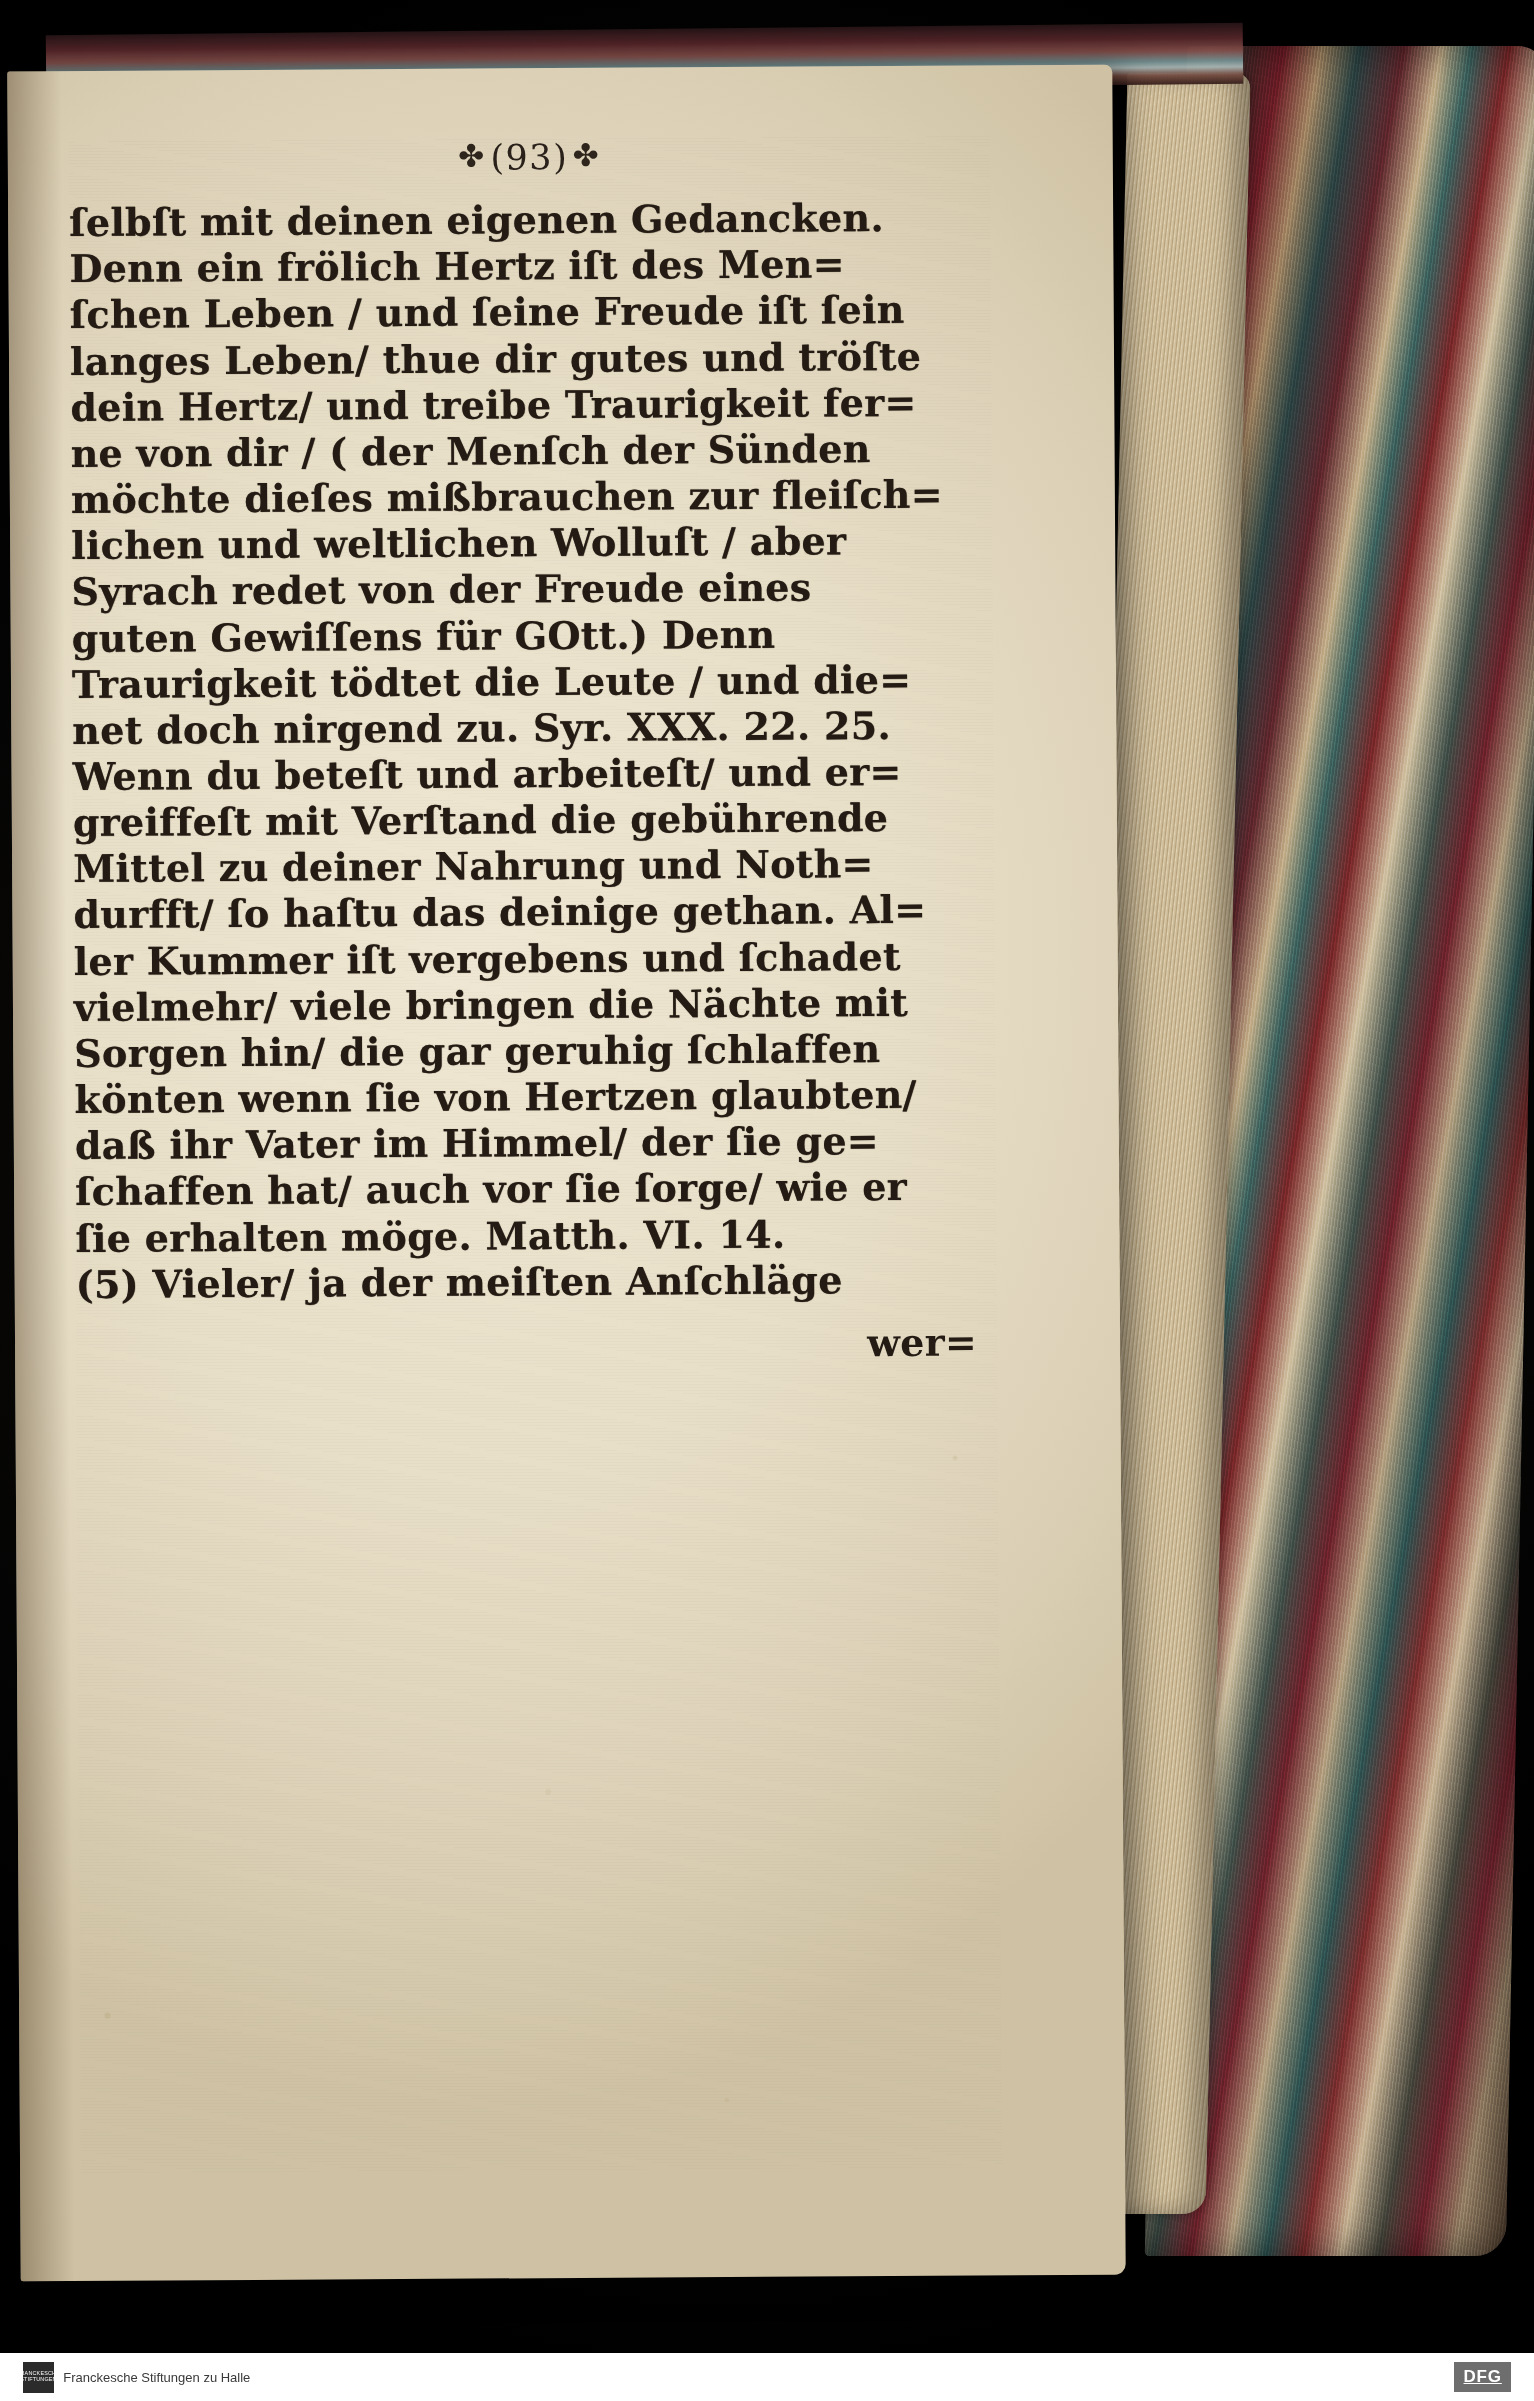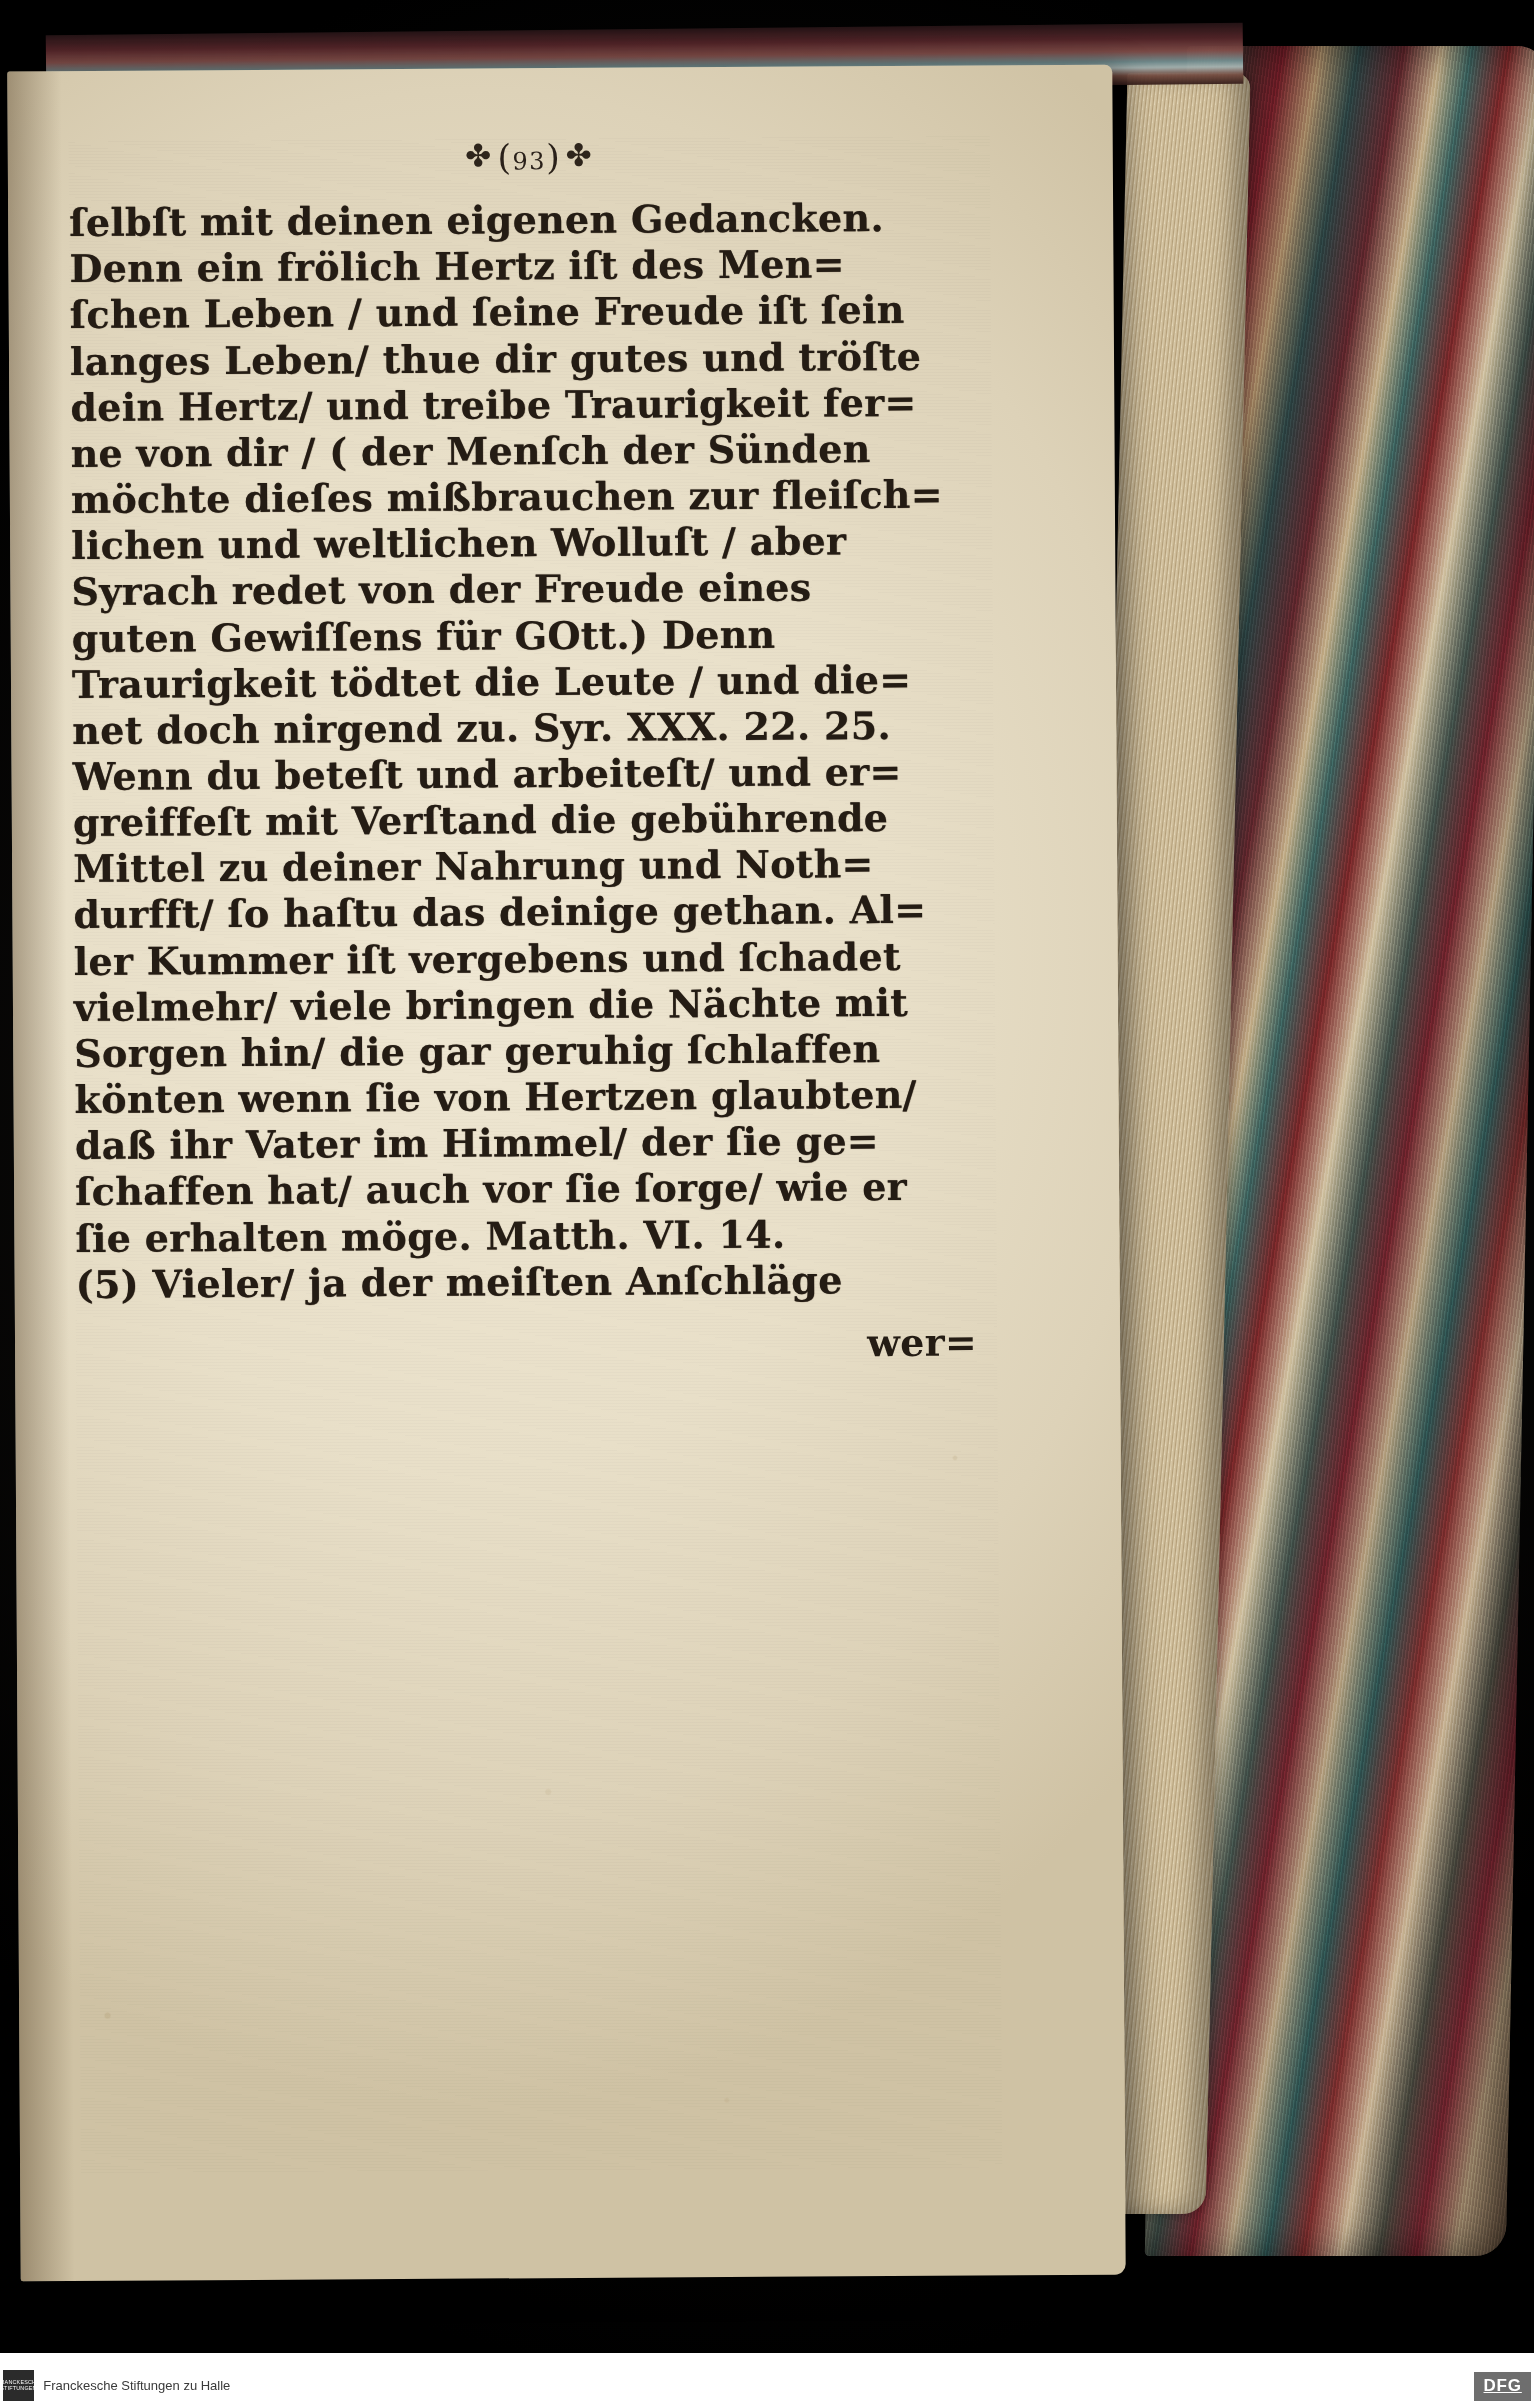--- a/index.html
+++ b/index.html
@@ -159,21 +159,21 @@
     margin-bottom: 20px;
     white-space: nowrap;
   }
   .folio-orn {
     font-size: 31px;
     color: #2e251c;
     vertical-align: 3.1px;
     padding: 0 4.6px;
   }
   .folio-num {
-    font-size: 24px;
+    font-size: 35px;
   }
 
   
   .body-text {
     font-family: "DejaVu Serif", serif;
     font-size: 38px;
     line-height: 1.215;
     color: #241c14;
     text-align: justify;
     font-weight: 600;
@@ -209,23 +209,23 @@
 
   
   #footer {
     position: absolute;
     left: 0;
     bottom: 0;
     width: 1534px;
     height: 48px;
     background: #ffffff;
     display: flex;
-    align-items: flex-end;
+    align-items: center;
     justify-content: space-between;
-    padding: 0 3px;
+    padding: 0 23px;
     box-sizing: border-box;
   }
   #footer-left {
     display: flex;
     align-items: center;
     gap: 9.2px;
   }
   .fs-logo {
     width: 31px; height: 31px;
     background: #2b2b2b;

